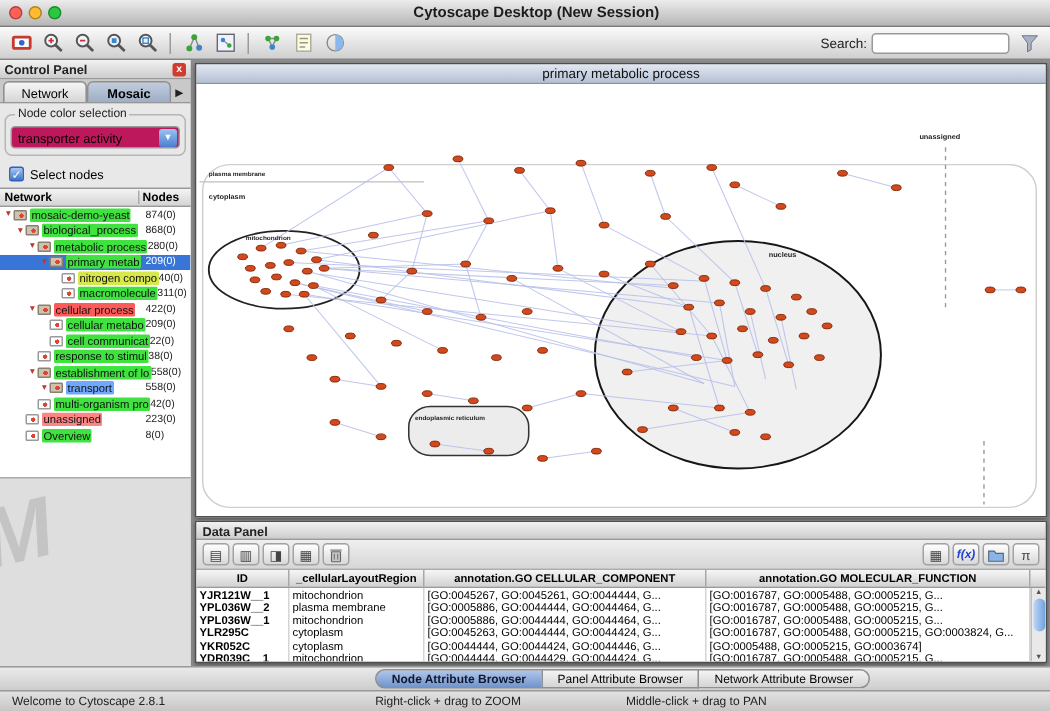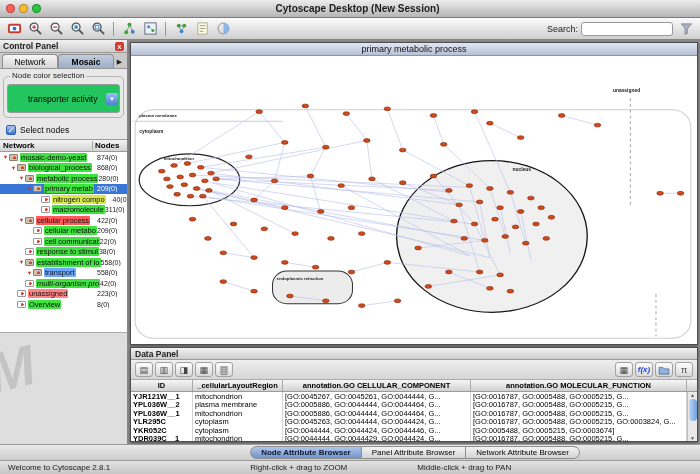--- a/index.html
+++ b/index.html
@@ -29,21 +29,21 @@
   .control-panel{width:128px;background:#e4e4e4;border-right:1px solid #8a8a8a;display:flex;flex-direction:column;min-height:0}
   .cp-header{height:13px;flex:none;background:linear-gradient(#f2f2f2,#cdcdcd);border-bottom:1px solid #9a9a9a;display:flex;align-items:center;font-size:8.5px;font-weight:bold;padding:0 3px;color:#222}
   .cp-close{margin-left:auto;width:9px;height:9px;background:#d23b2f;color:#fff;font-size:7px;line-height:9px;text-align:center;border-radius:2px}
   .cp-tabs{display:flex;height:16px;flex:none;background:#c9c9c9;border-bottom:1px solid #979797;align-items:flex-end;padding:2px 2px 0}
   .cp-tab{flex:1;font-size:8.5px;text-align:center;padding:2px 0 1px;border:1px solid #8f8f8f;border-bottom:0;border-radius:4px 4px 0 0;background:linear-gradient(#f6f6f6,#d6d6d6);white-space:nowrap;overflow:hidden}
   .cp-tab.active{background:linear-gradient(#c2cddd,#9daec6);font-weight:bold}
   .tab-more{width:11px;font-size:7px;text-align:center;padding-bottom:2px;color:#222}
   .cp-body{flex:1;display:flex;flex-direction:column;background:#e8e8e8;min-height:0}
   .group{margin:7px 3px 2px;border:1px solid #b5b5b5;border-radius:5px;padding:7px 3px 4px;position:relative}
   .group-label{position:absolute;top:-6px;left:6px;background:#e8e8e8;padding:0 2px;font-size:8px;color:#222}
-  .combo{height:29px;border:1px solid #9a9a9a;border-radius:3px;background:#22c55e;display:flex;align-items:center;font-size:8.5px;padding-left:20px}
+  .combo{height:15px;border:1px solid #9a9a9a;border-radius:3px;background:#be185d;display:flex;align-items:center;font-size:8.5px;padding-left:4px}
   .combo-btn{margin-left:auto;width:12px;height:12px;flex:none;background:linear-gradient(#9cc2f2,#4a7fd0);border-radius:2px;color:#fff;font-size:6px;display:flex;align-items:center;justify-content:center;margin-right:1px}
   .checkrow{display:flex;align-items:center;gap:4px;padding:5px 6px 4px;font-size:8.5px}
   .checkbox{width:10px;height:10px;flex:none;border-radius:2px;background:linear-gradient(#a8c8f4,#3c74cc);color:#fff;font-size:8px;line-height:10px;text-align:center;border:1px solid #2f62b4}
   .tree-head{display:flex;height:13px;flex:none;border-top:1px solid #9a9a9a;border-bottom:1px solid #9a9a9a;background:linear-gradient(#f4f4f4,#d4d4d4);font-size:8px;font-weight:bold;align-items:center}
   .th-net{flex:1;padding-left:3px;border-right:1px solid #ababab}
   .th-nodes{width:34px;padding-left:2px}
   .tree{height:180px;flex:none;background:#fff;overflow:hidden}
   .trow{display:flex;align-items:center;height:10.5px;font-size:7.5px;white-space:nowrap;overflow:hidden}
   .trow.sel{background:#3875d7;color:#fff}
   .arrow{width:7px;flex:none;font-size:5.5px;color:#c03828;text-align:center}
@@ -241,21 +241,21 @@
               <span class="ticon folder"></span>
               <span class="chip" style="background: rgb(63, 226, 63);">metabolic process</span>
               <span class="tcount">280(0)</span>
             </div>
             <div class="trow sel" style="padding-left: 26px;">
               <span class="arrow">▼</span>
               <span class="ticon folder"></span>
               <span class="chip" style="background: rgb(63, 226, 63); text-align: right;">primary metab</span>
               <span class="tcount">209(0)</span>
             </div>
-            <div class="trow" style="padding-left: 34px; text-align: center;">
+            <div class="trow" style="padding-left: 34px;">
               <span class="arrow"></span>
               <span class="ticon leaf"></span>
               <span class="chip" style="background: rgb(214, 232, 74);">nitrogen compo</span>
               <span class="tcount">40(0)</span>
             </div>
             <div class="trow" style="padding-left: 34px;">
               <span class="arrow"></span>
               <span class="ticon leaf"></span>
               <span class="chip" style="background: rgb(63, 226, 63);">macromolecule</span>
               <span class="tcount">311(0)</span>
@@ -292,21 +292,21 @@
             </div>
             <div class="trow" style="padding-left: 26px;">
               <span class="arrow">▼</span>
               <span class="ticon folder"></span>
               <span class="chip" style="background: rgb(111, 168, 255);">transport</span>
               <span class="tcount">558(0)</span>
             </div>
             <div class="trow" style="padding-left: 18px;">
               <span class="arrow"></span>
               <span class="ticon leaf"></span>
-              <span class="chip" style="background: rgb(63, 226, 63); font-style: italic;">multi-organism pro</span>
+              <span class="chip" style="background: rgb(63, 226, 63);">multi-organism pro</span>
               <span class="tcount">42(0)</span>
             </div>
             <div class="trow" style="padding-left: 10px;">
               <span class="arrow"></span>
               <span class="ticon leaf"></span>
               <span class="chip" style="background: rgb(255, 133, 133);">unassigned</span>
               <span class="tcount">223(0)</span>
             </div>
             <div class="trow" style="padding-left: 10px;">
               <span class="arrow"></span>

